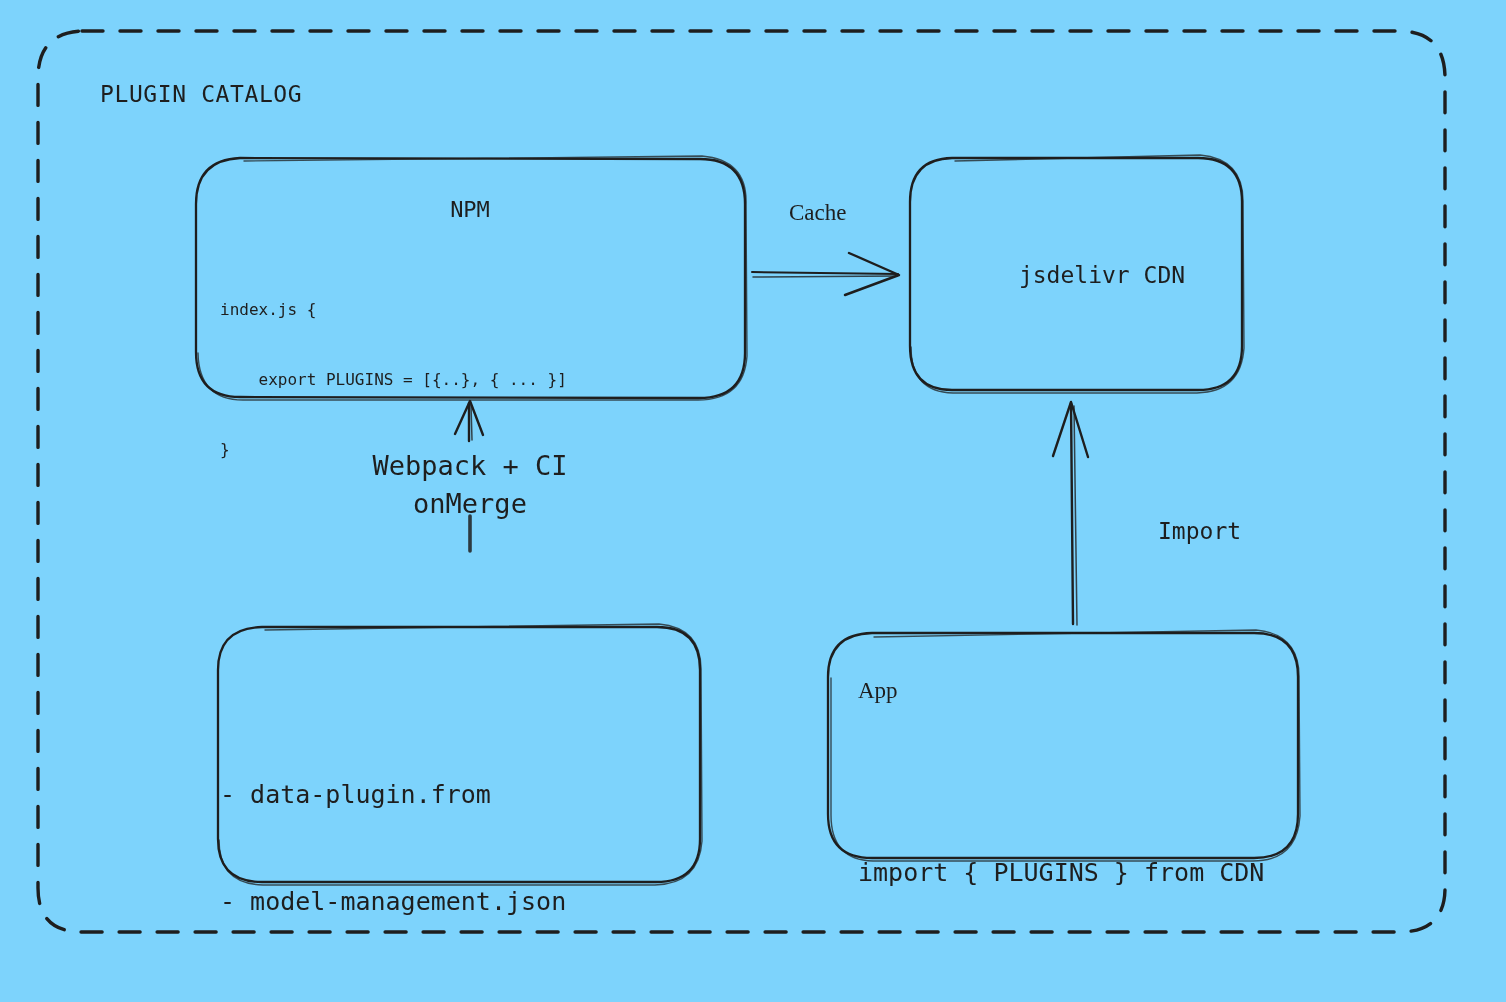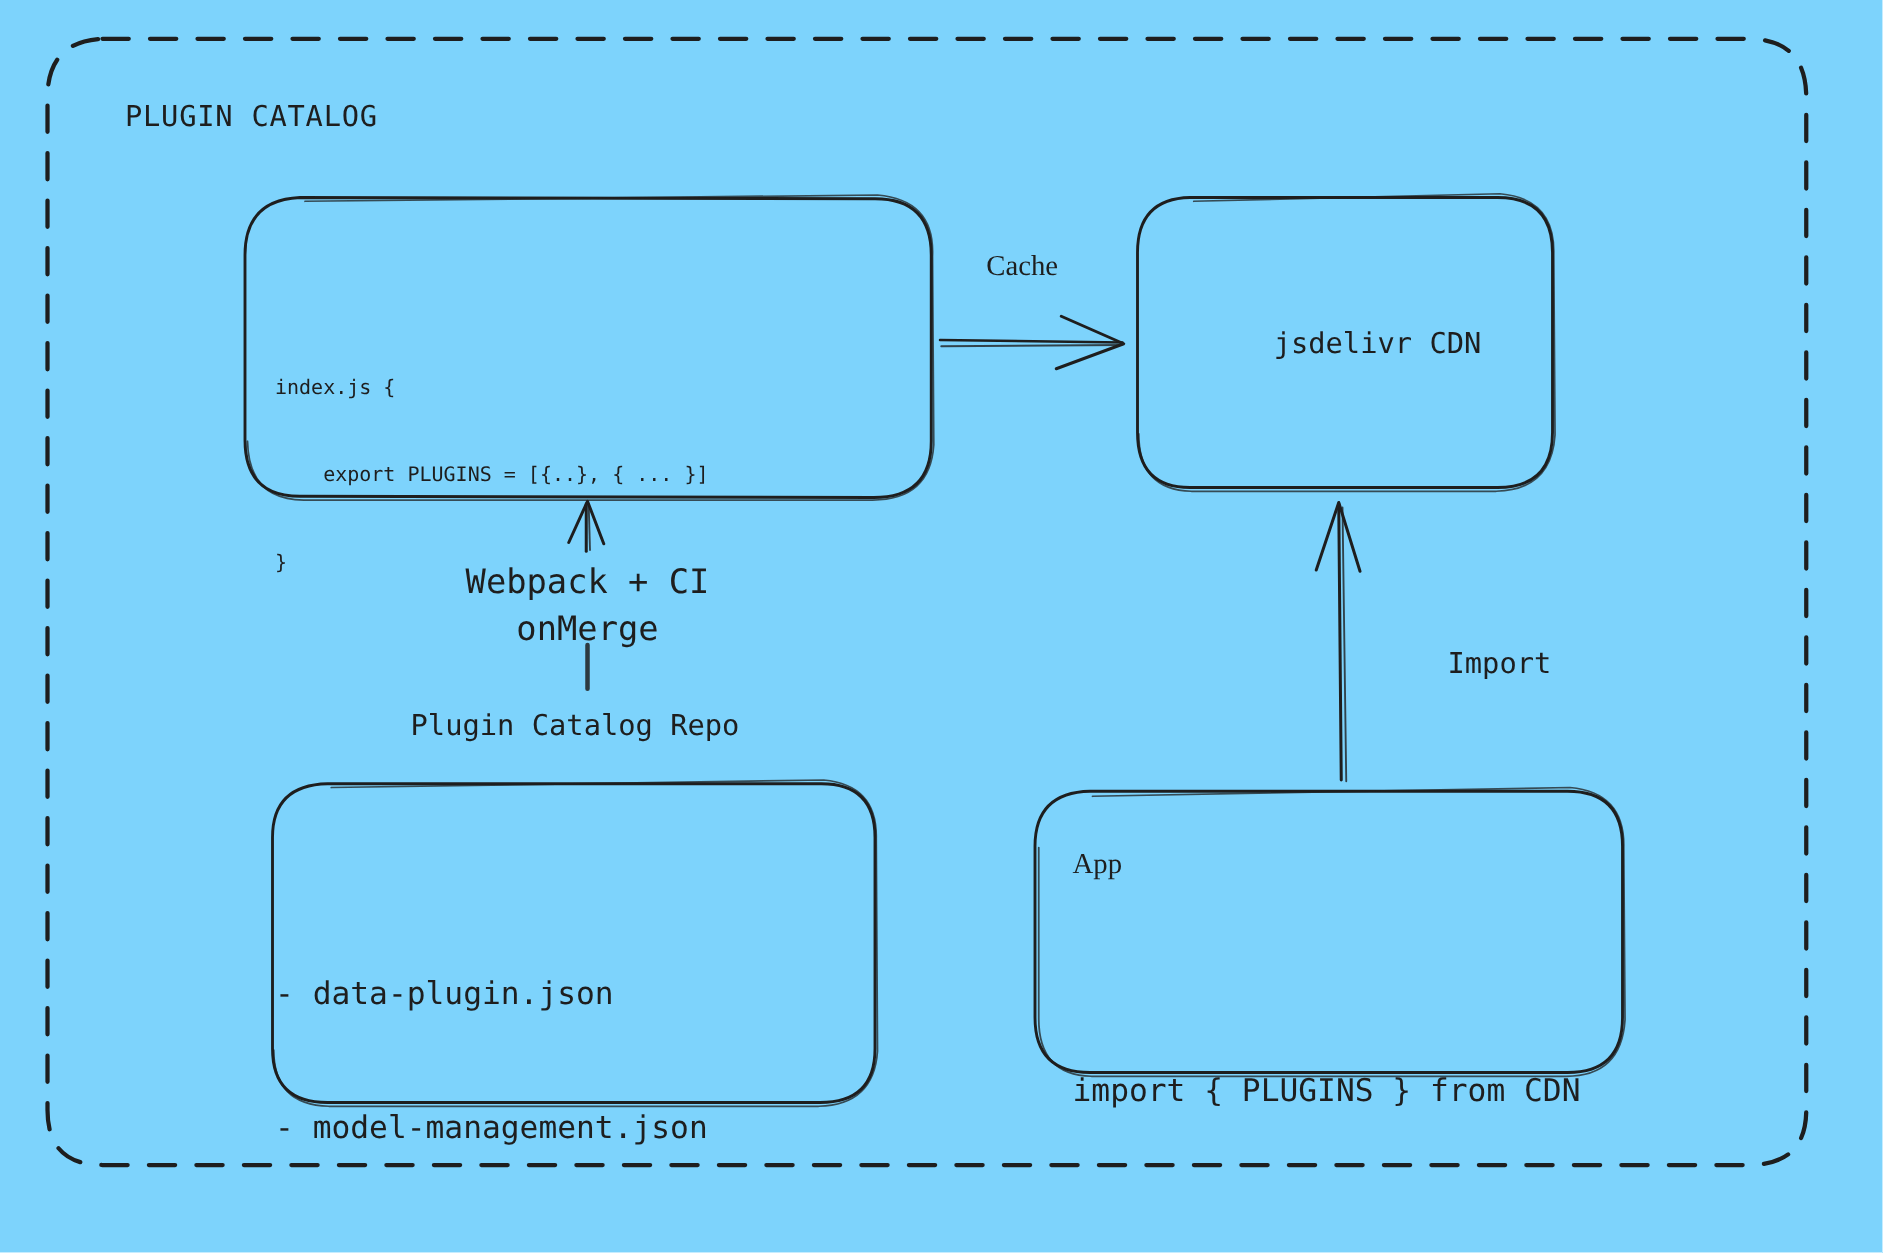--- a/index.html
+++ b/index.html
@@ -134,40 +134,40 @@
 
       <path d="M 1073 624 L 1071 403" stroke-width="2.4"></path>
       <path d="M 1077 625 L 1074 406" stroke-width="1.5" opacity="0.8"></path>
       <path d="M 1053 456 L 1071 402 L 1088 457" stroke-width="2.4"></path>
 
     </g>
   </svg>
 
   <div class="lbl mono" id="group-title">PLUGIN CATALOG</div>
 
+  <div class="lbl mono" id="npm-title">NPM</div>
 
   <div class="lbl mono" id="npm-code">
     <div>index.js {</div>
     <div>    export PLUGINS = [{..}, { ... }]</div>
     <div>}</div>
   </div>
 
   <div class="lbl mono" id="cdn-title">jsdelivr CDN</div>
 
   <div class="lbl sans" id="cache-label">Cache</div>
 
   <div class="lbl mono" id="import-label">Import</div>
 
   <div class="lbl mono" id="pipeline-label">Webpack + CI
 onMerge</div>
 
-  <div class="lbl mono" id="repo-title">Plugin Catalog Repo</div>
 
   <div class="lbl mono" id="repo-list">
-    <div>- data-plugin.json</div>
+    <div>- data-plugin.from</div>
     <div>- model-management.json</div>
     <div>...</div>
   </div>
 
   <div class="lbl sans" id="app-title">App</div>
 
   <div class="lbl mono" id="app-code">
     <div>import { PLUGINS } from CDN</div>
     
   </div>

